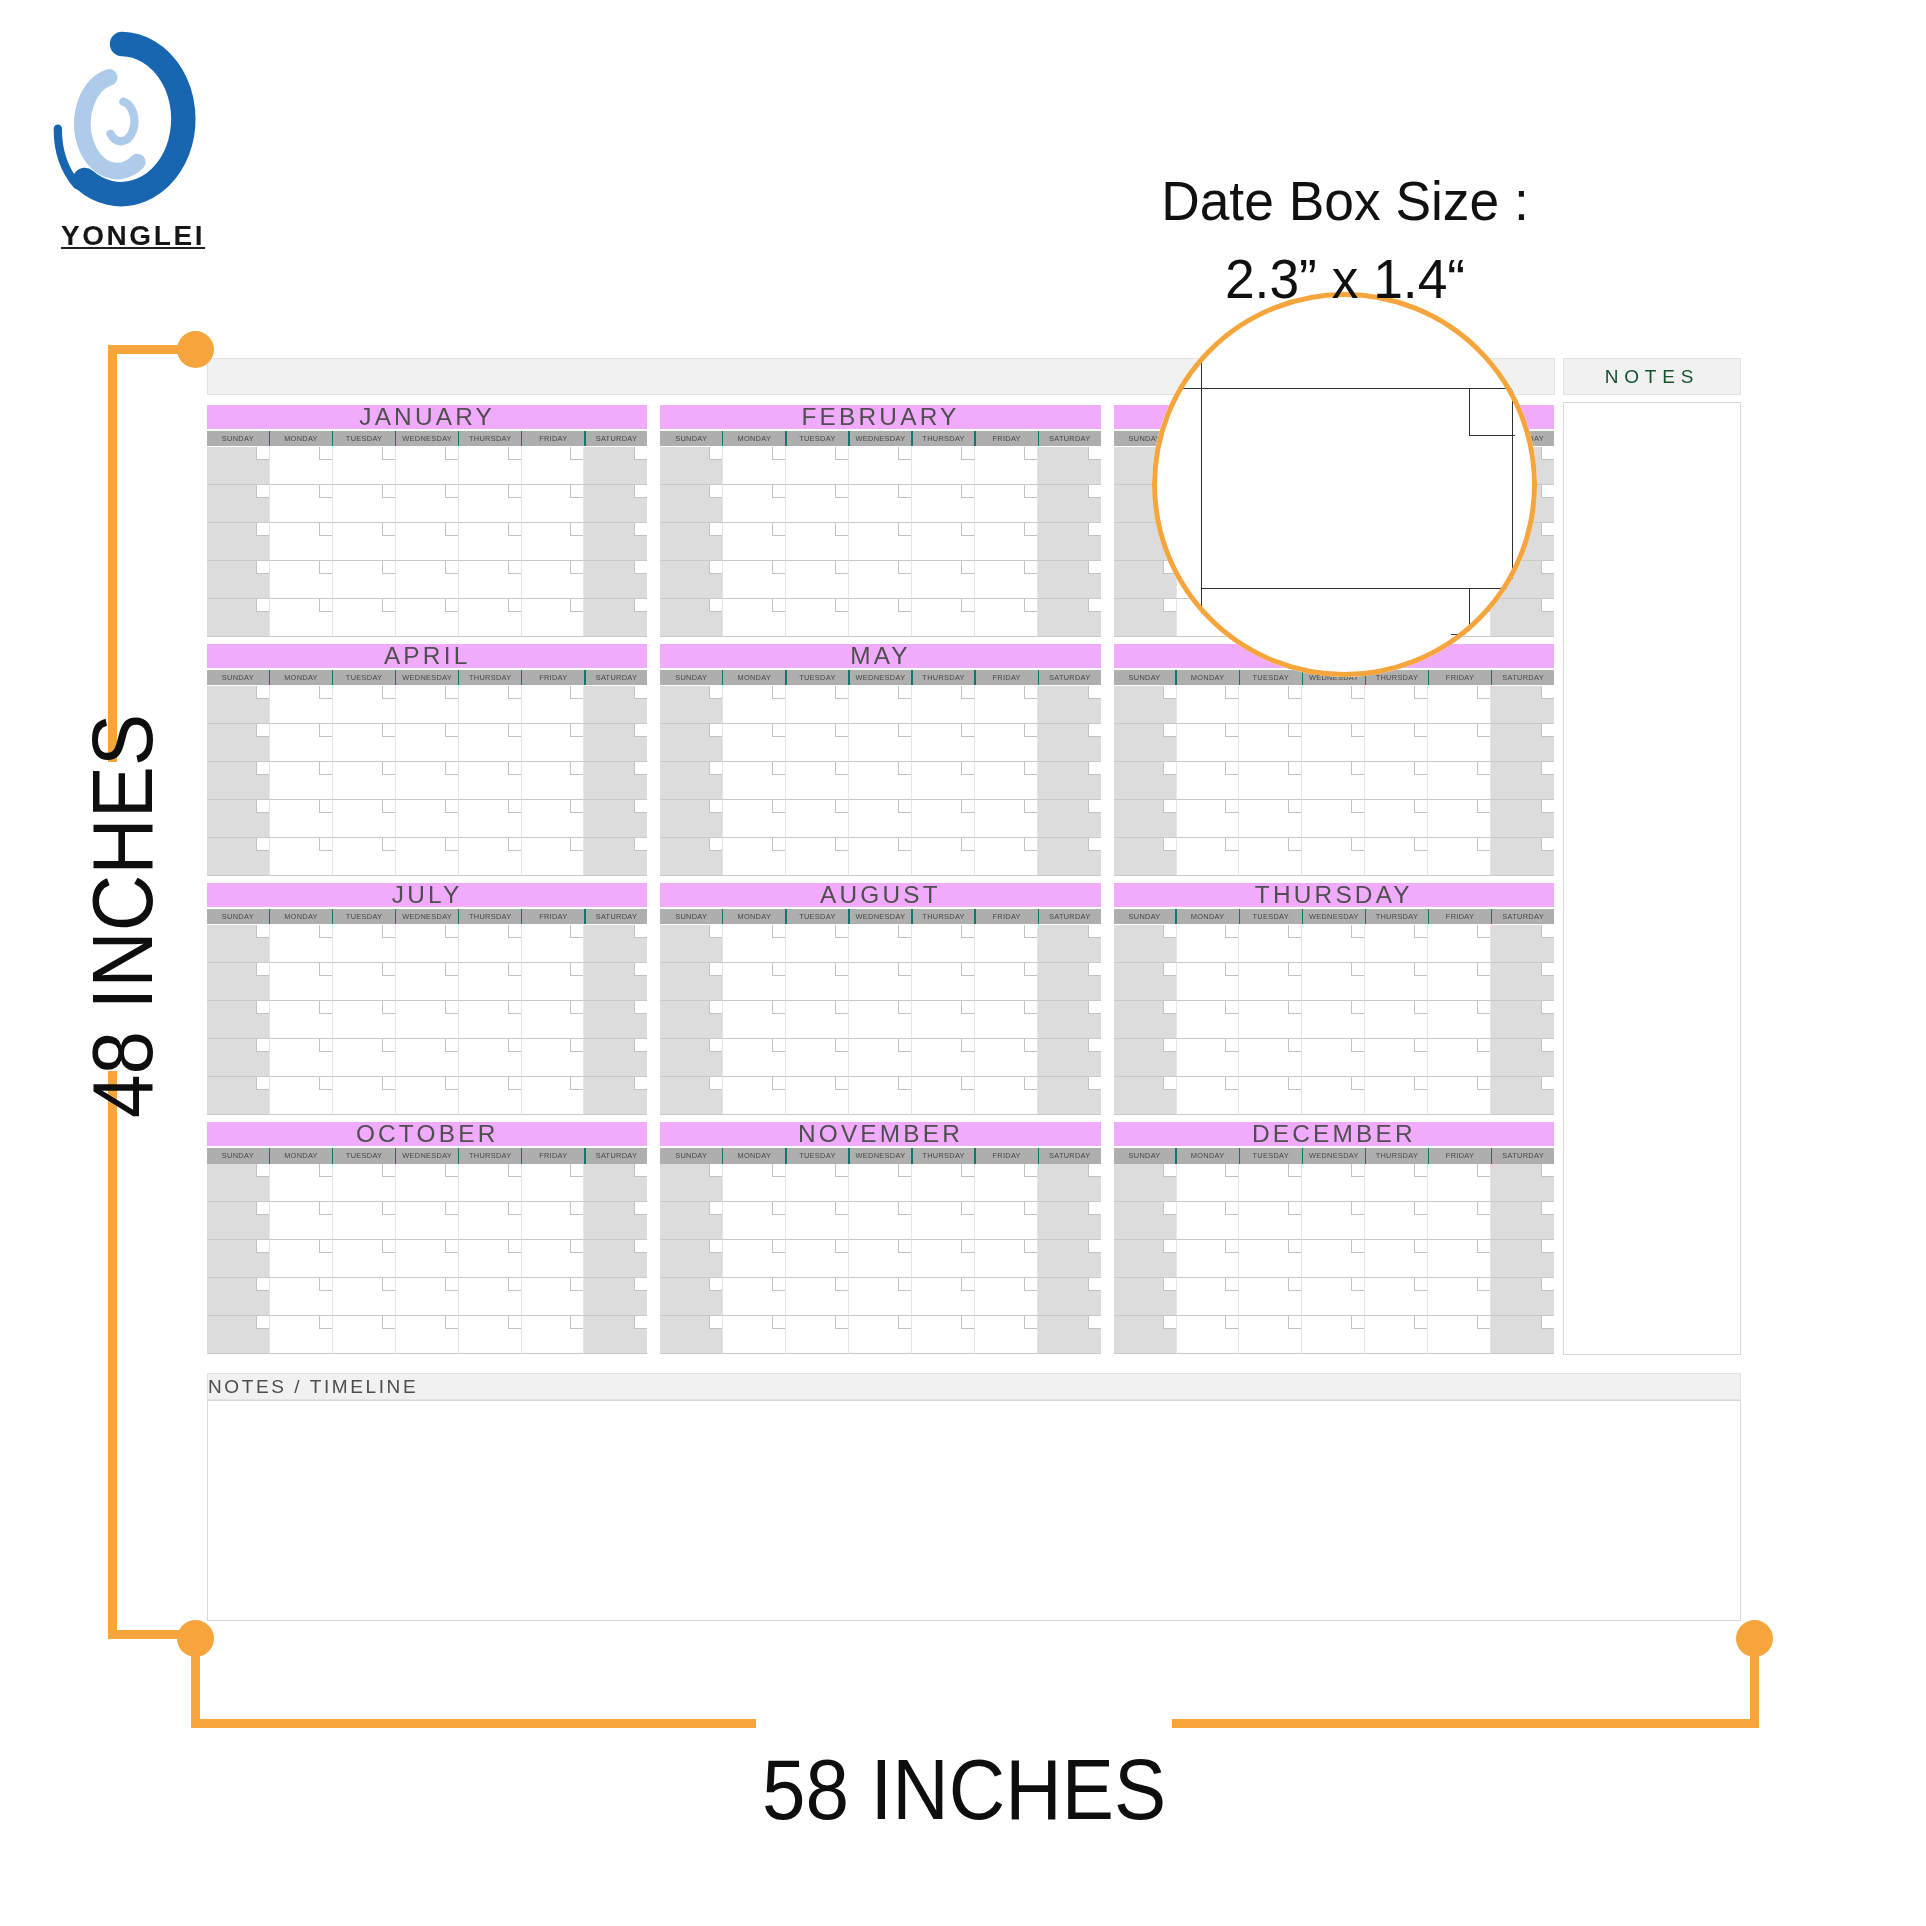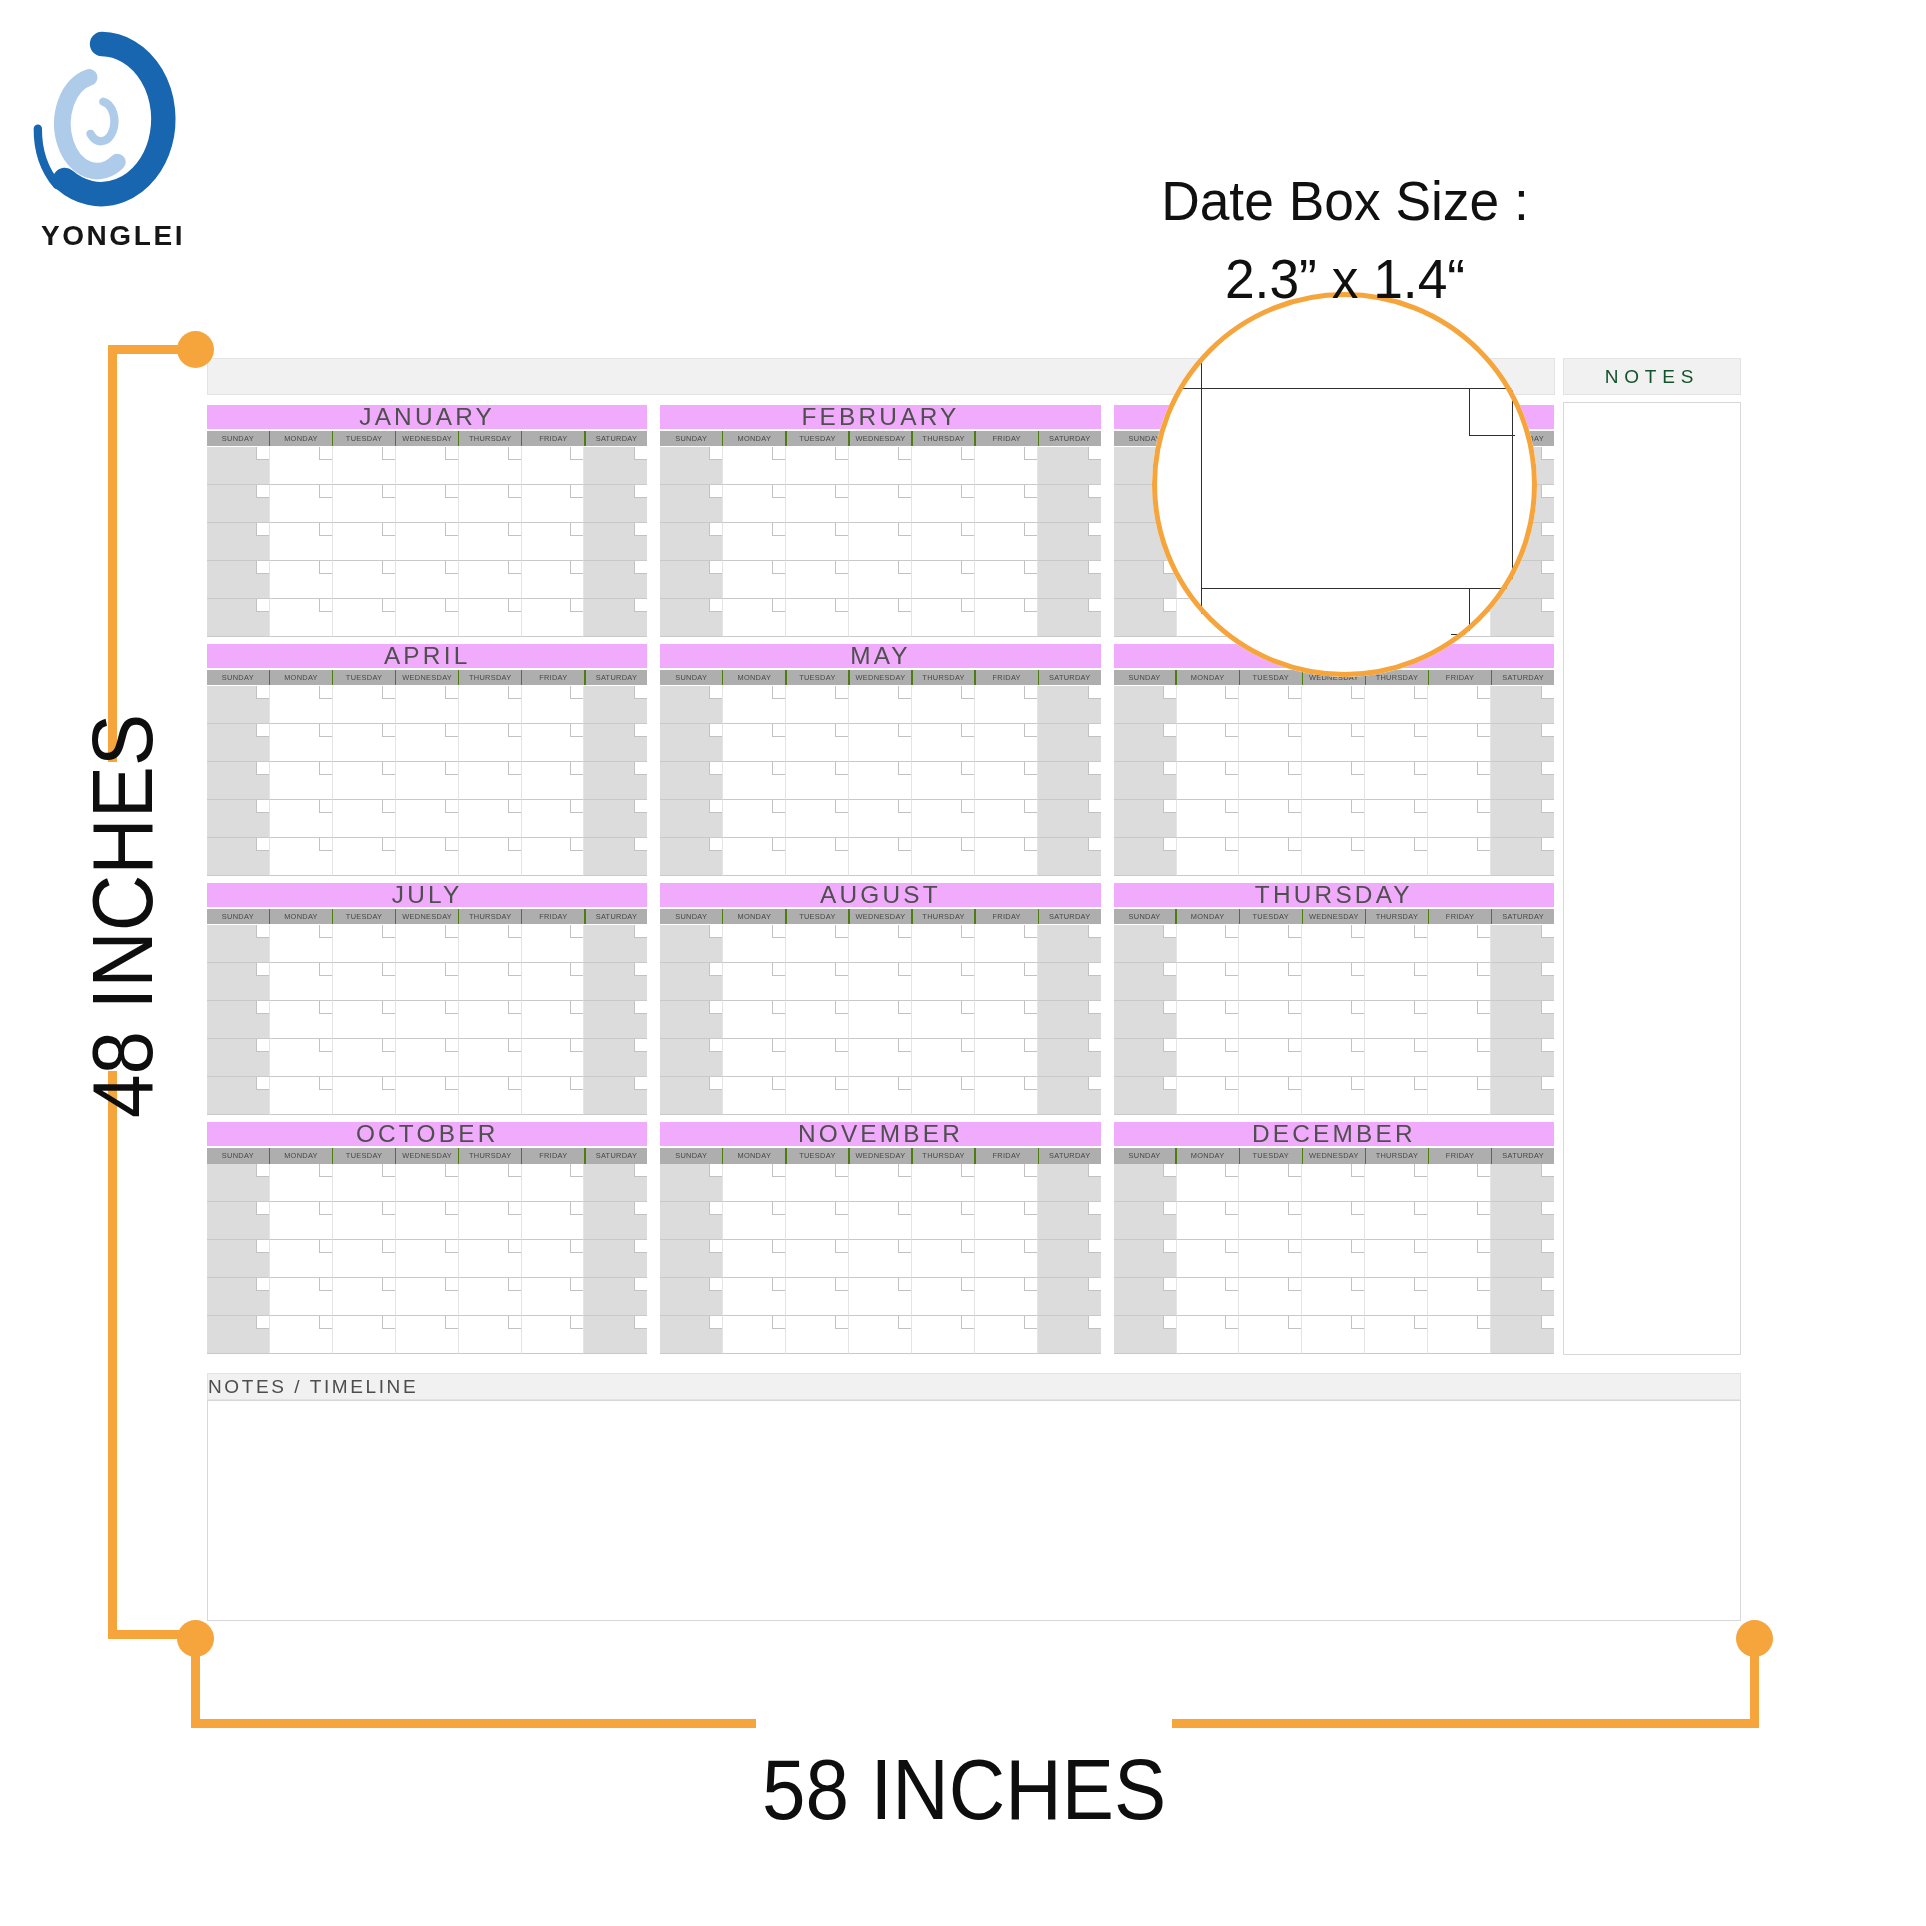--- a/index.html
+++ b/index.html
@@ -1,20 +1,20 @@
 <!DOCTYPE html>
 <html style="--accent: #F5A53C; --wdband: #AEAEAE; --weekend: #DCDCDC;font-size:10.3px"><head>
 <meta charset="utf-8">
 <style>
   html,body{margin:0;padding:0;background:#fff;}
   #canvas{position:relative;width:1926px;height:1926px;background:#fff;overflow:hidden;
           font-family:"Liberation Sans", sans-serif;color:#222;}
 
   
-  #logo{position:absolute;left:20px;top:31px;width:193px;}
+  #logo{position:absolute;left:40px;top:31px;width:193px;text-decoration:underline;}
   #logo svg{display:block;margin-left:5.1px;}
   #brand-name{width:186px;text-align:center;margin-top:9px;font-size:28px;font-weight:bold;
               letter-spacing:2.6px;color:#161616;}
 
   
   #callout{position:absolute;left:1114px;top:162px;width:462px;text-align:center;z-index:7;
            font-size:55px;line-height:78px;color:#101010;transform:scaleX(.97);}
 
   
   .oline{position:absolute;background:var(--accent,#F5A53C);z-index:4;}
@@ -35,21 +35,21 @@
            font-size:19px;letter-spacing:2.6px;color:#4d4d4d;}
   #nt-body{position:absolute;left:207px;top:1400px;width:1534px;height:221px;background:#fff;
            border:0.6px solid #D8D8D8;box-sizing:border-box;}
 
   #months{position:absolute;left:207px;top:402px;width:1347px;height:953px;display:grid;
           grid-template-rows:repeat(4,234px);grid-template-columns:repeat(3,1fr);
           column-gap:13px;row-gap:5.1px;z-index:1;}
   .month{display:flex;flex-direction:column;padding-top:2.6px;box-sizing:border-box;}
   .m-title{height:24.4px;line-height:24.4px;background:#f0abfc;text-align:center;font-size:24.4px;
            letter-spacing:3.2px;color:#4F4F4F;margin-bottom:1.9px;transform-origin:center;}
-  .m-week{display:grid;grid-template-columns:repeat(7,1fr);gap:1.3px;background:#4d7c0f;margin-bottom:0.6px;}
+  .m-week{display:grid;grid-template-columns:repeat(7,1fr);gap:1.3px;background:#0f766e;margin-bottom:0.6px;}
   .wd{height:15.4px;line-height:15.4px;background:var(--wdband,#AEAEAE);text-align:center;
       font-size:7.4px;letter-spacing:0.3px;color:#474747;overflow:hidden;}
   .m-cells{display:grid;grid-template-columns:repeat(7,1fr);grid-template-rows:repeat(5,38px);}
   .cell{position:relative;background:#fff;border-right:0.6px solid #E4E4E4;border-bottom:0.6px solid #C9C9C9;box-sizing:border-box;}
   .cell:nth-child(7n){border-right:none;}
   .cell.weekend{background:var(--weekend,#DCDCDC);}
   .datebox{position:absolute;top:0;right:0;width:13px;height:13px;background:#fff;
            border-left:0.6px solid #C2C2C2;border-bottom:0.6px solid #C2C2C2;box-sizing:border-box;}
 
   

